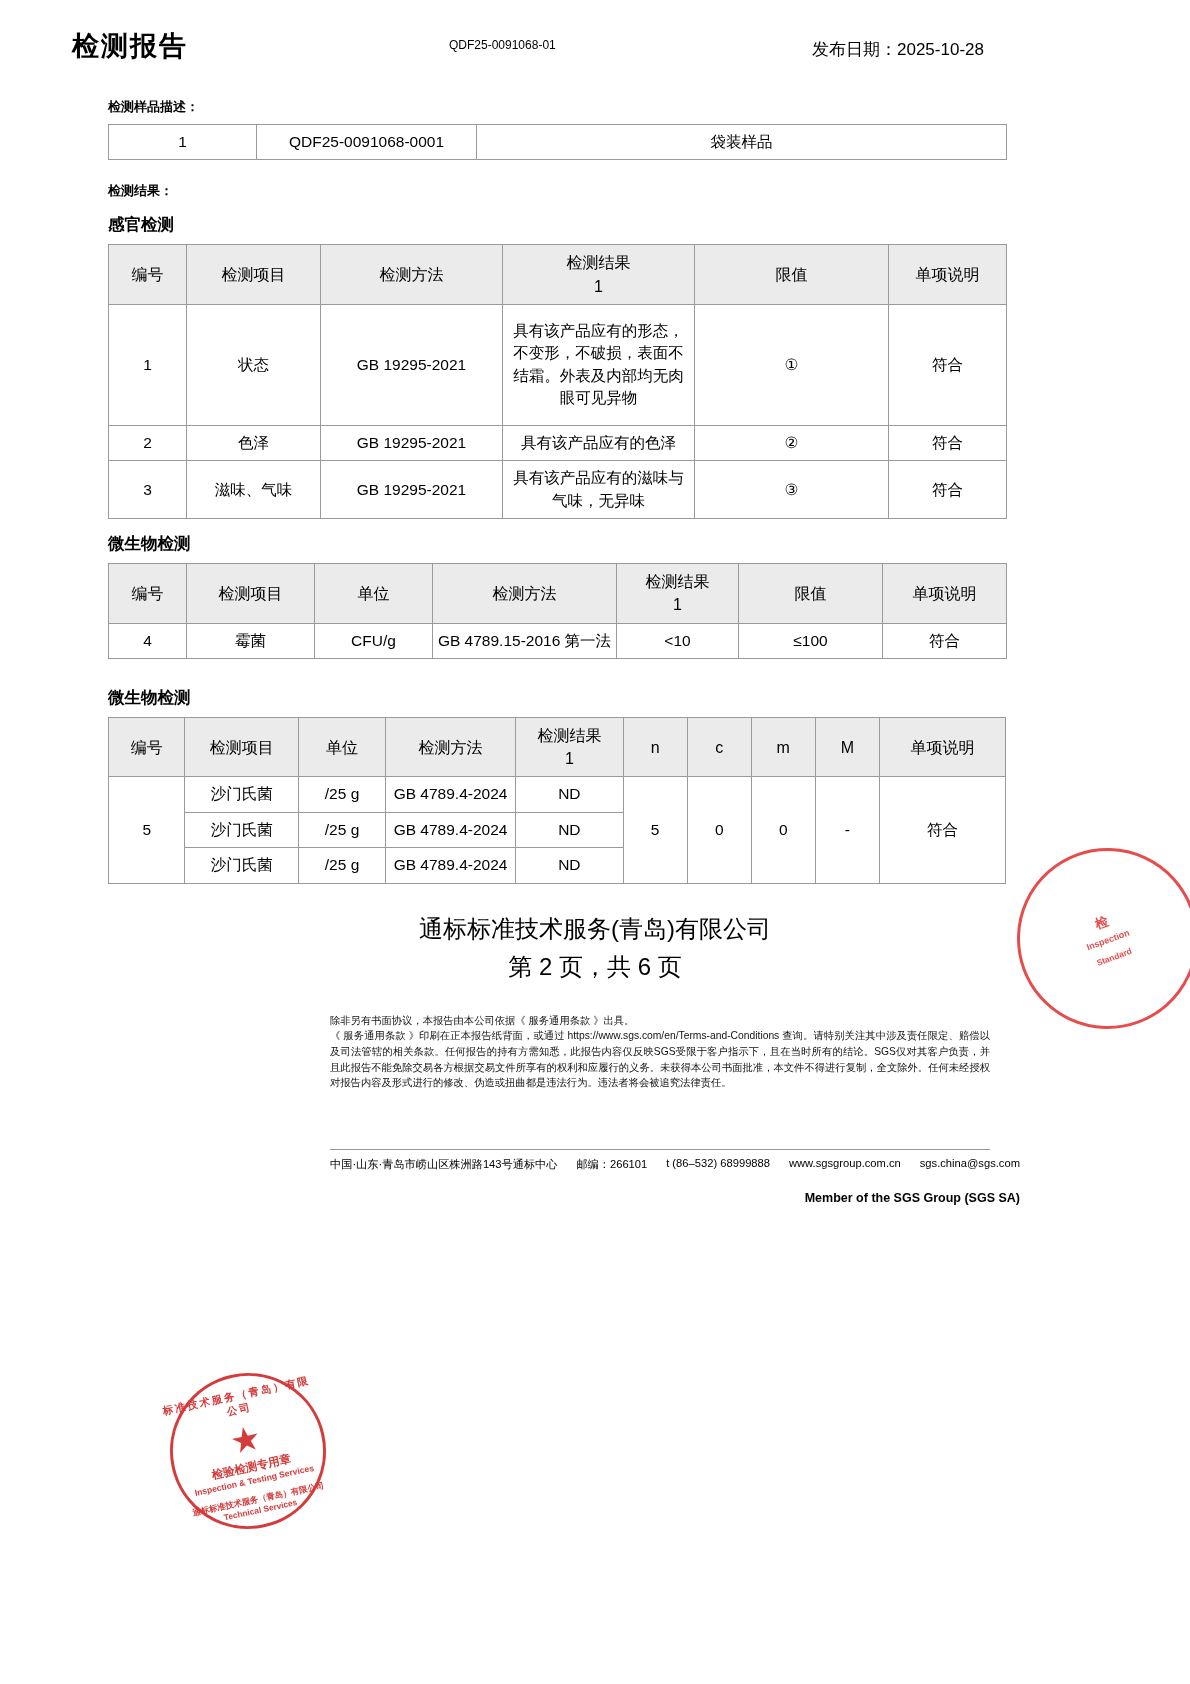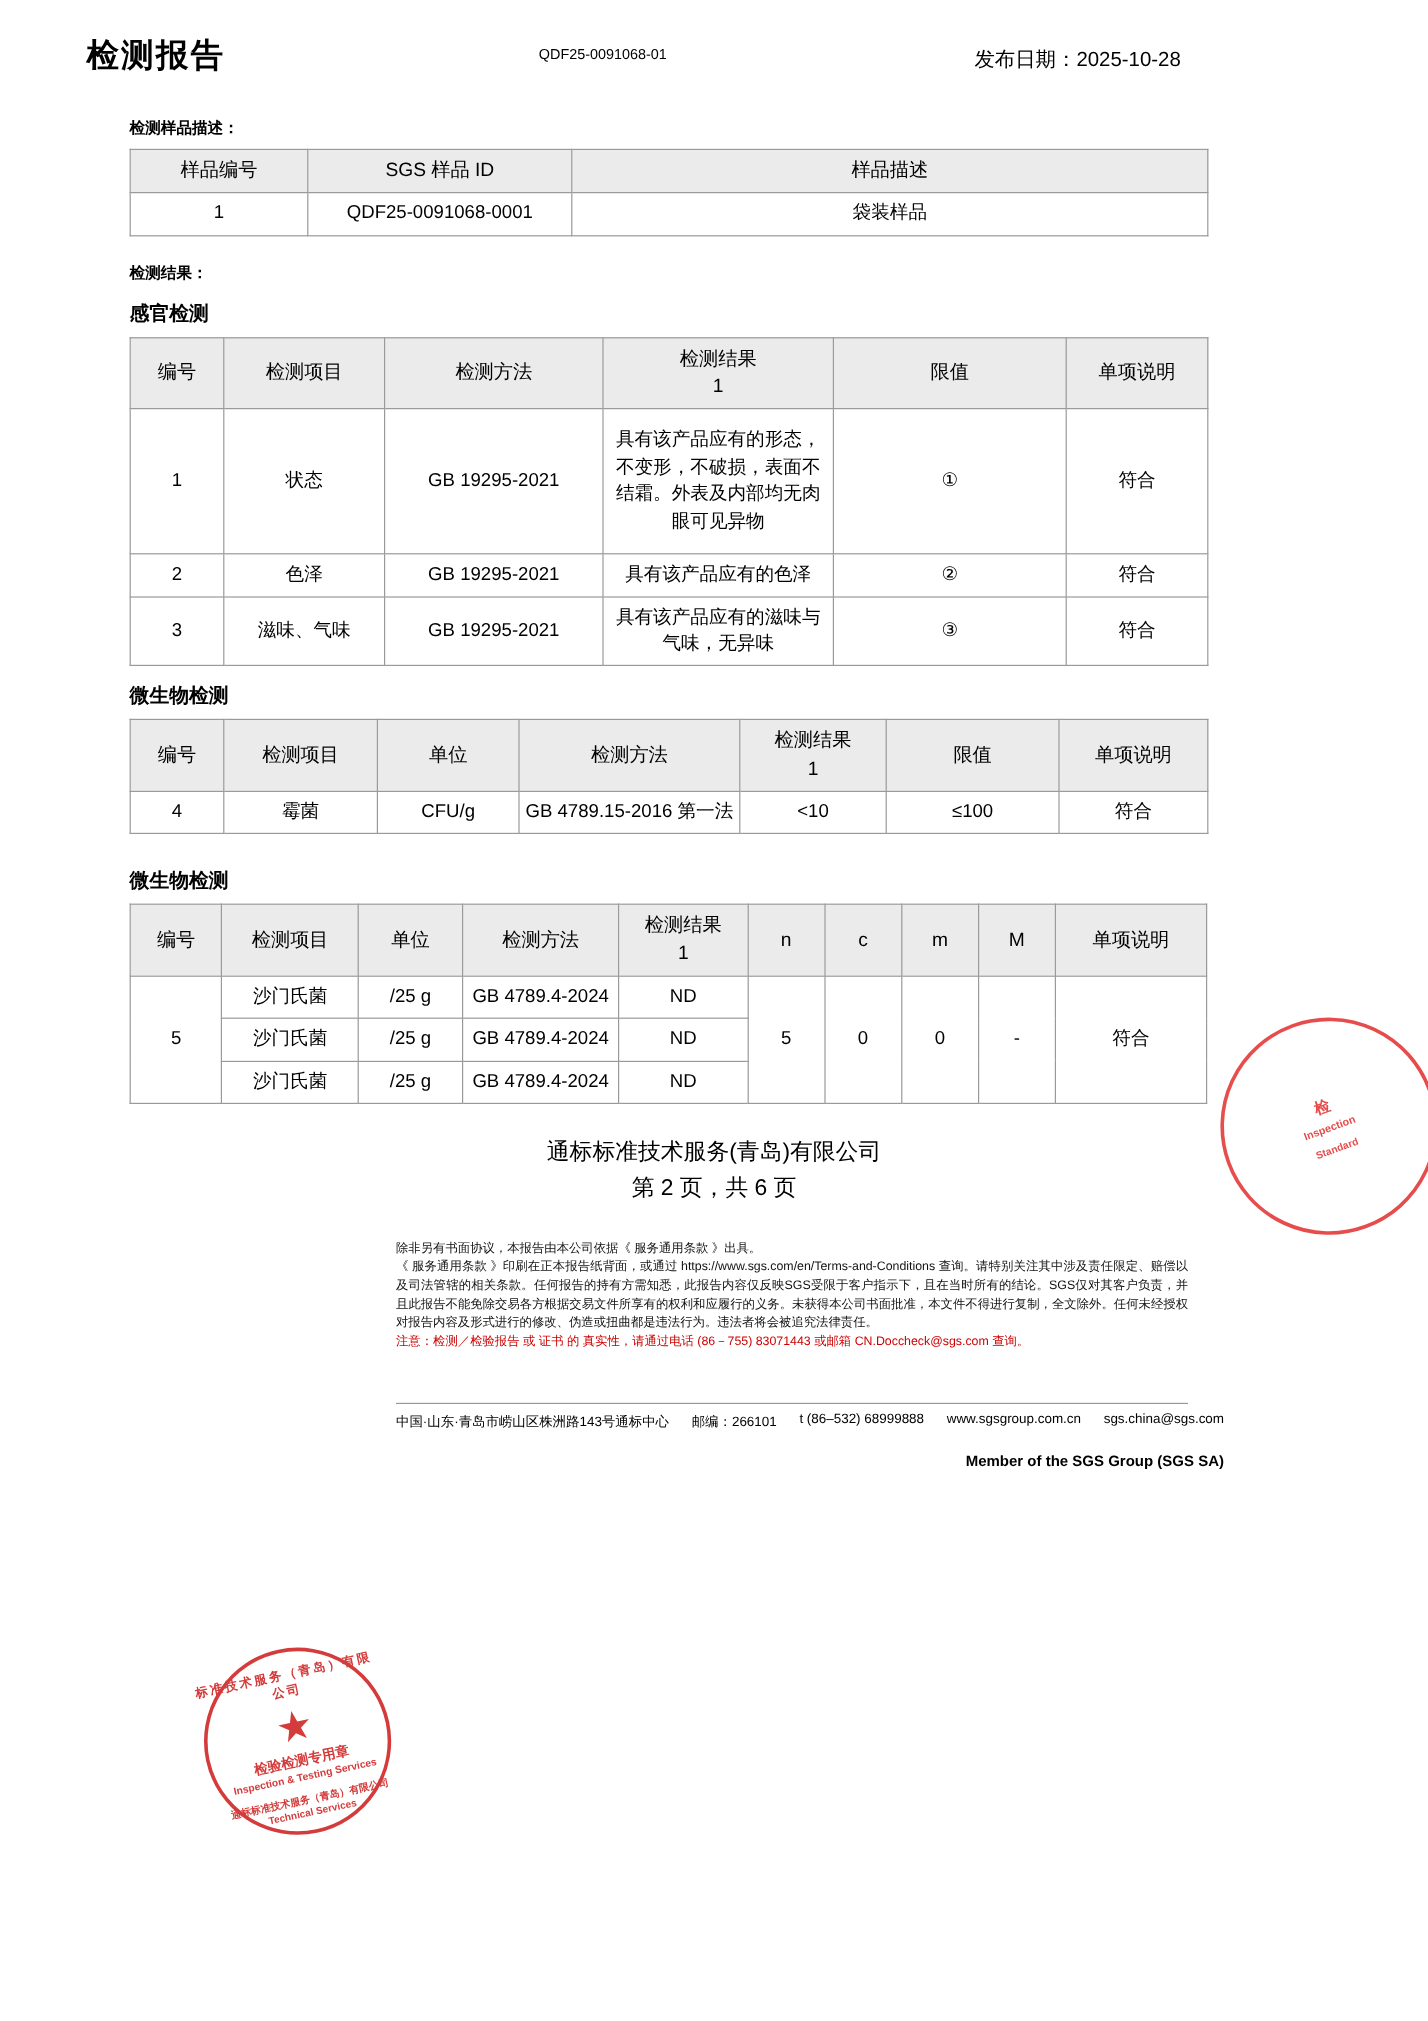--- a/index.html
+++ b/index.html
@@ -125,21 +125,21 @@
     margin: 18px 0 0 108px;
     font-size: 16px;
     line-height: 1.65;
   }
   .notes .nt-title { font-weight: normal; }
 
   
   .footer-company {
     margin-top: 26px;
     text-align: center;
-    font-size: 19px;
+    font-size: 24px;
     line-height: 1.6;
   }
   .footer-block {
     position: relative;
     margin-top: 12px;
     height: 215px;
     padding-left: 33px;
   }
   .footer-text {
     position: absolute;
@@ -271,25 +271,20 @@
   </div>
 
   <div class="section-label">检测样品描述：</div>
   <table class="rep">
     <colgroup>
       <col style="width:148px">
         <col style="width:220px">
         <col style="width:530px">
     </colgroup>
     <tbody>
-      <tr>
-        <th>样品编号</th>
-        <th>SGS 样品 ID</th>
-        <th>样品描述</th>
-      </tr>
       <tr>
         <td>1</td>
         <td>QDF25-0091068-0001</td>
         <td>袋装样品</td>
       </tr>
     </tbody>
   </table>
 
   <div class="section-label">检测结果：</div>
   <div class="sub-label">感官检测</div>
@@ -438,21 +433,20 @@
 
   <div class="footer-company">
     <div>通标标准技术服务(青岛)有限公司</div>
     <div>第 2 页，共 6 页</div>
   </div>
 
   <div class="footer-block">
     <div class="footer-text">
       <div>除非另有书面协议，本报告由本公司依据《 服务通用条款 》出具。</div>
       <div>《 服务通用条款 》印刷在正本报告纸背面，或通过 https://www.sgs.com/en/Terms-and-Conditions 查询。请特别关注其中涉及责任限定、赔偿以及司法管辖的相关条款。任何报告的持有方需知悉，此报告内容仅反映SGS受限于客户指示下，且在当时所有的结论。SGS仅对其客户负责，并且此报告不能免除交易各方根据交易文件所享有的权利和应履行的义务。未获得本公司书面批准，本文件不得进行复制，全文除外。任何未经授权对报告内容及形式进行的修改、伪造或扭曲都是违法行为。违法者将会被追究法律责任。</div>
-      <div class="warn">注意：检测／检验报告 或 证书 的 真实性，请通过电话 (86－755) 83071443 或邮箱 CN.Doccheck@sgs.com 查询。</div>
     </div>
     <div class="footer-divider"></div>
     <div class="footer-addr">
       <span>中国·山东·青岛市崂山区株洲路143号通标中心</span>
       <span>邮编：266101</span>
       <span>t (86–532) 68999888</span>
       <span>www.sgsgroup.com.cn</span>
       <span>sgs.china@sgs.com</span>
     </div>
     <div class="footer-member">Member of the SGS Group (SGS SA)</div>

